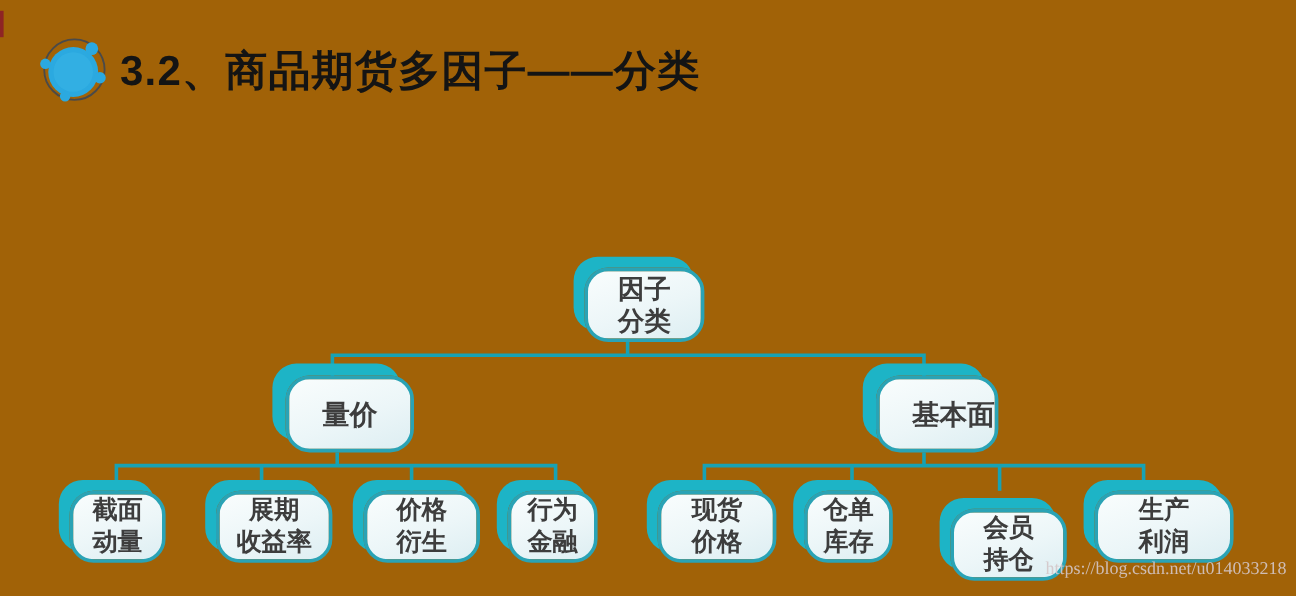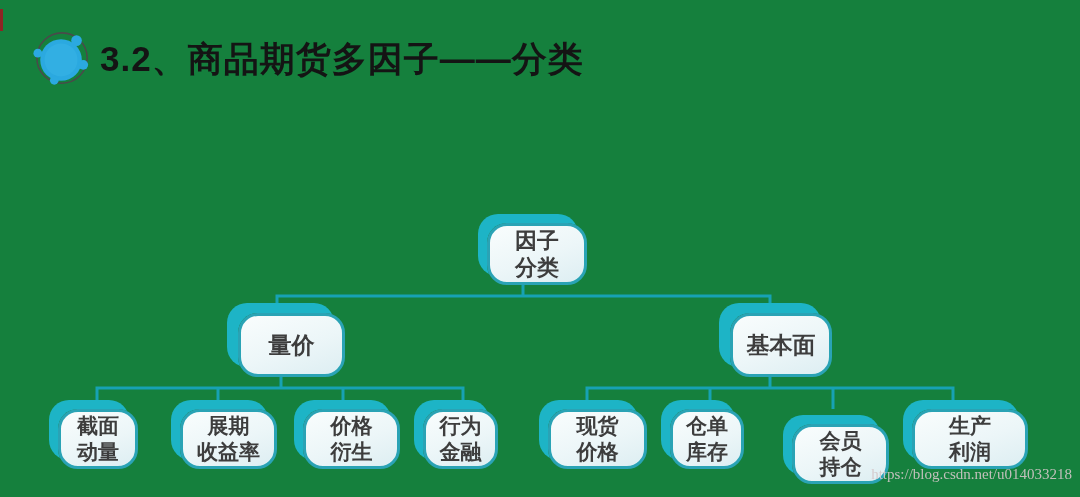--- a/index.html
+++ b/index.html
@@ -1,17 +1,17 @@
 <!DOCTYPE html>
 <html><head>
 <meta charset="utf-8">
 <style>
   html,body{margin:0;padding:0;background:#fff;}
   .stage{
-    position:relative;width:1080px;height:497px;background:#15803d;
+    position:relative;width:1080px;height:497px;background:#a16207;
     overflow:hidden;font-family:"Liberation Sans", sans-serif;
   }
   .red-tick{position:absolute;left:0;top:9px;width:3px;height:22px;background:#8e2424;}
   .title-icon{position:absolute;left:31px;top:29px;width:62px;height:60px;}
   .page-title{
     position:absolute;left:100px;top:36px;font-size:35px;font-weight:700;
     color:#141414;letter-spacing:1px;white-space:nowrap;
   }
   .connectors{position:absolute;left:0;top:0;}
   .node{
@@ -67,21 +67,21 @@
   </svg>
 
   <div class="node root" style="left:487px;top:223px;width:100px;height:62px;">
     <div class="nl">因子</div>
     <div class="nl">分类</div>
   </div>
 
   <div class="node branch" style="left:238px;top:313px;width:107px;height:64px;">
     <div class="nl">量价</div>
   </div>
-  <div class="node branch" style="left:730px;top:313px;width:102px;height:64px;">
+  <div class="node branch" style="left:730px;top:313px;width:102px;height:64px;align-items:flex-end;">
     <div class="nl">基本面</div>
   </div>
 
   <div class="node leaf" style="left:58px;top:409px;width:80px;height:60px;">
     <div class="nl">截面</div>
     <div class="nl">动量</div>
   </div>
   <div class="node leaf" style="left:180px;top:409px;width:97px;height:60px;">
     <div class="nl">展期</div>
     <div class="nl">收益率</div>

